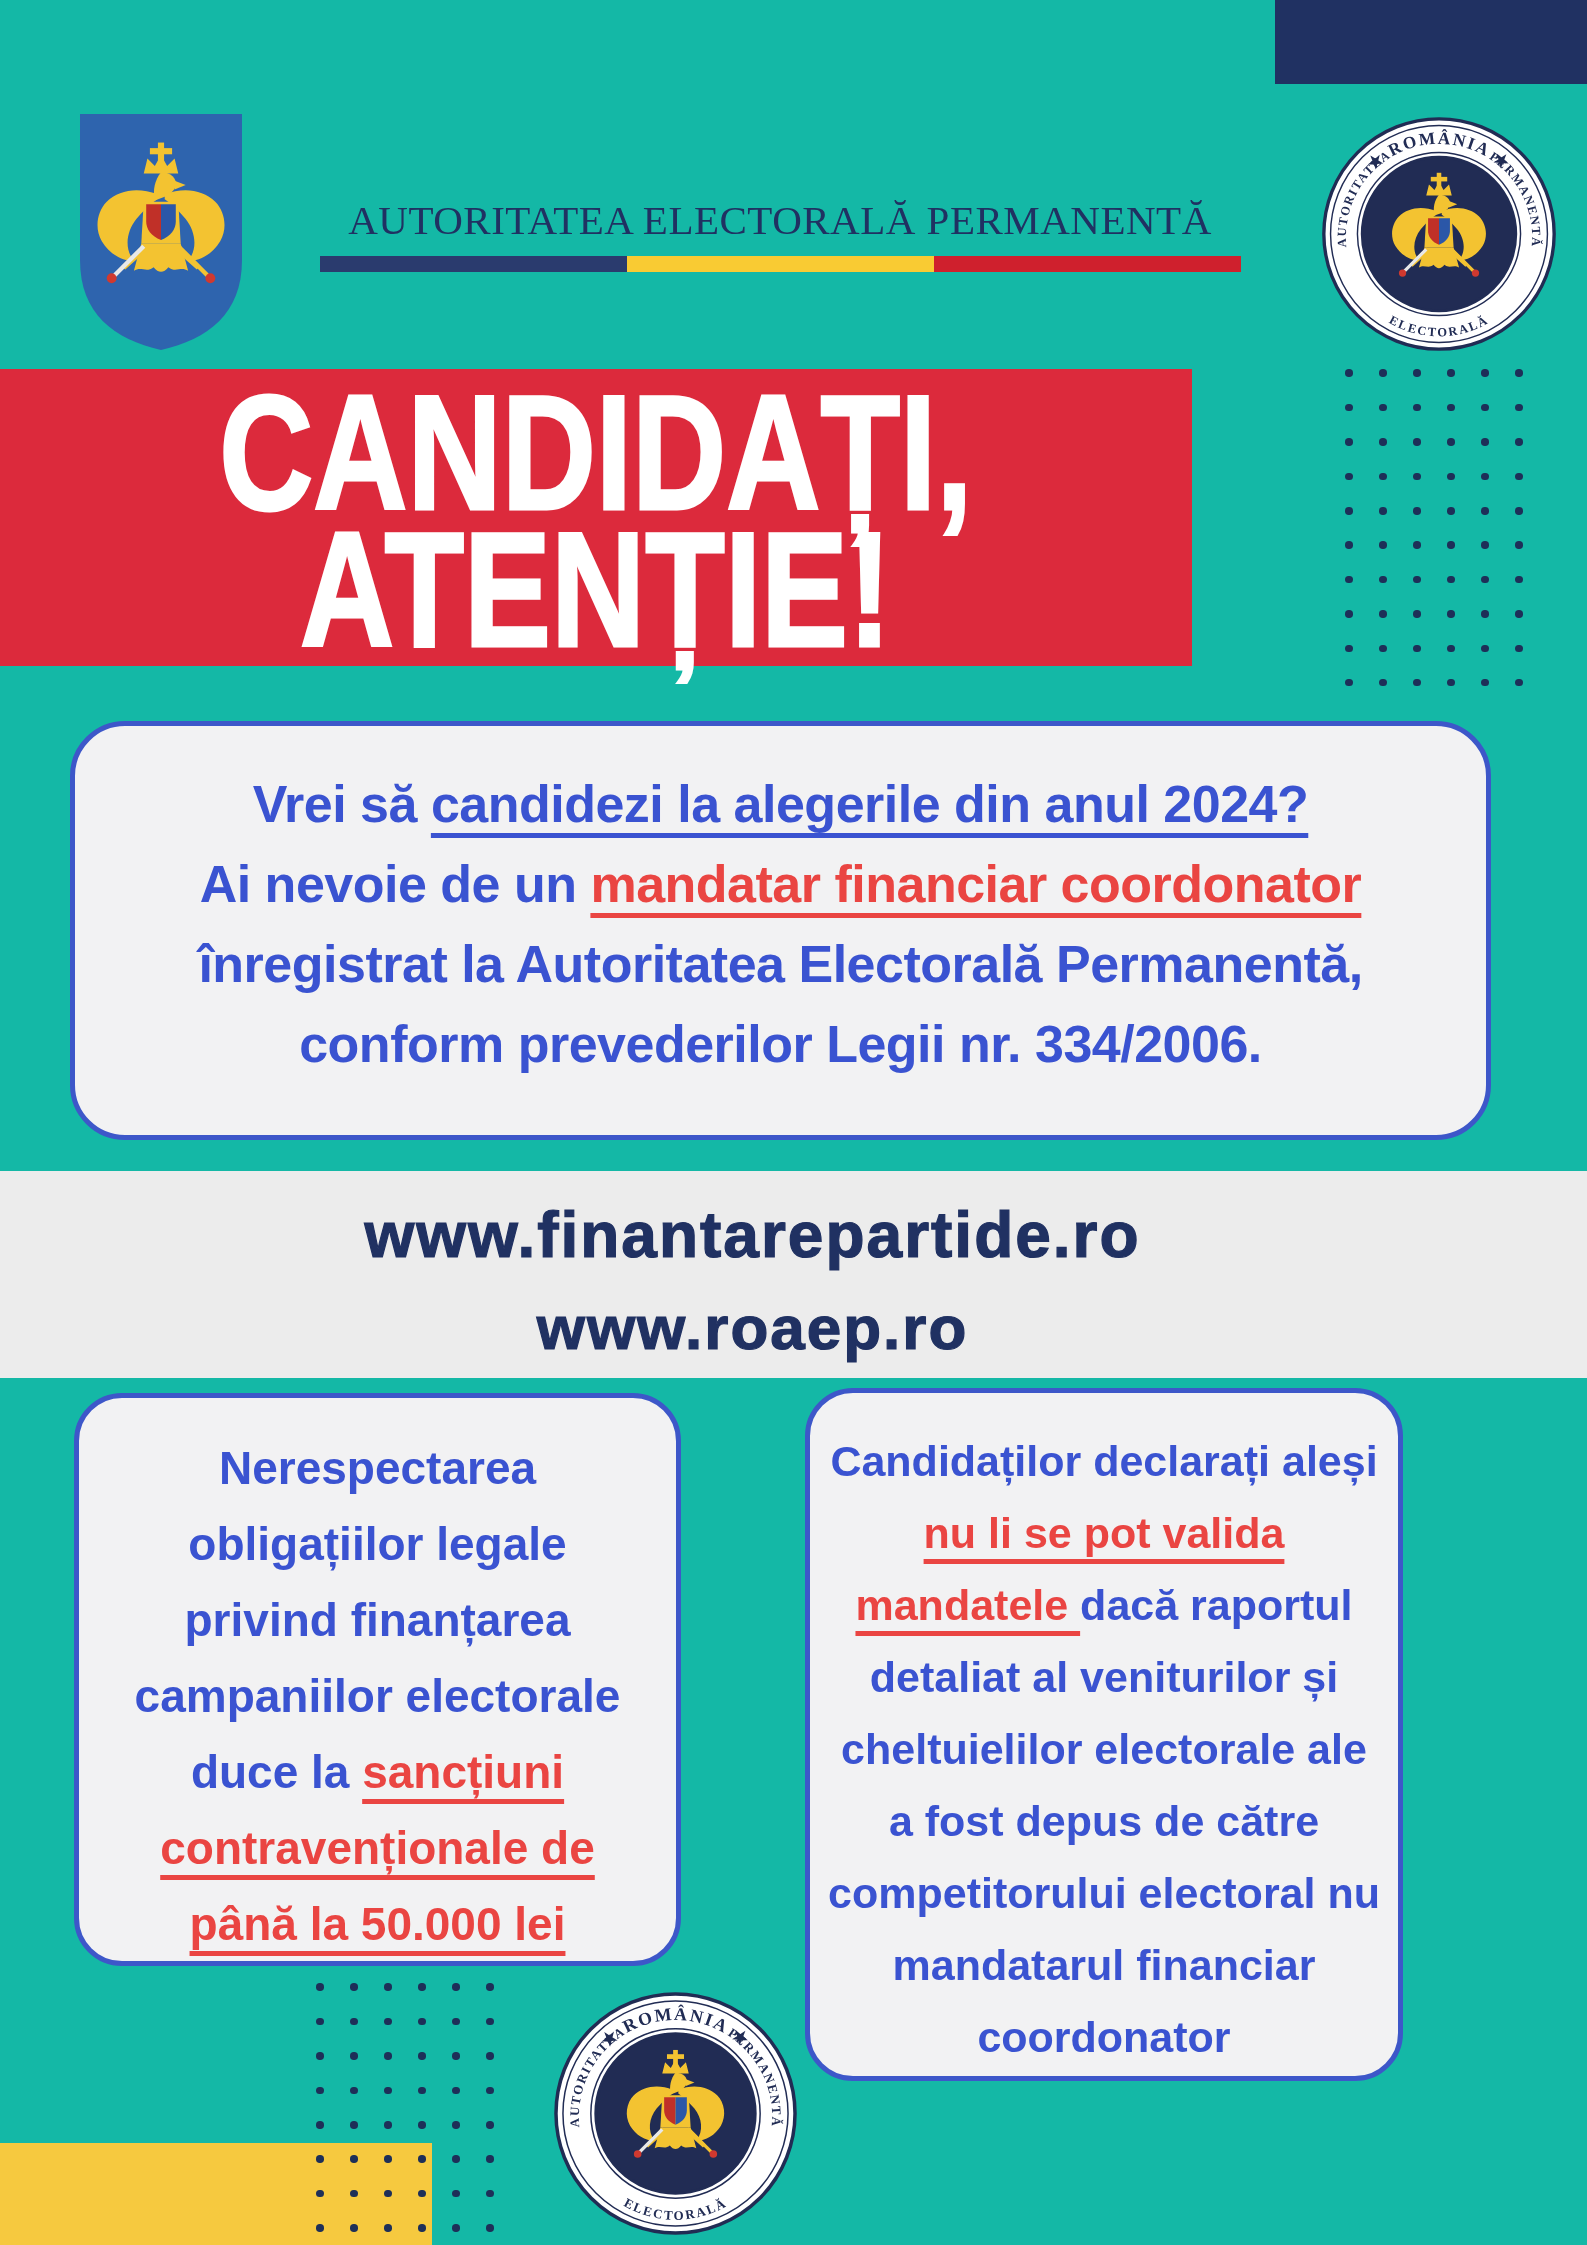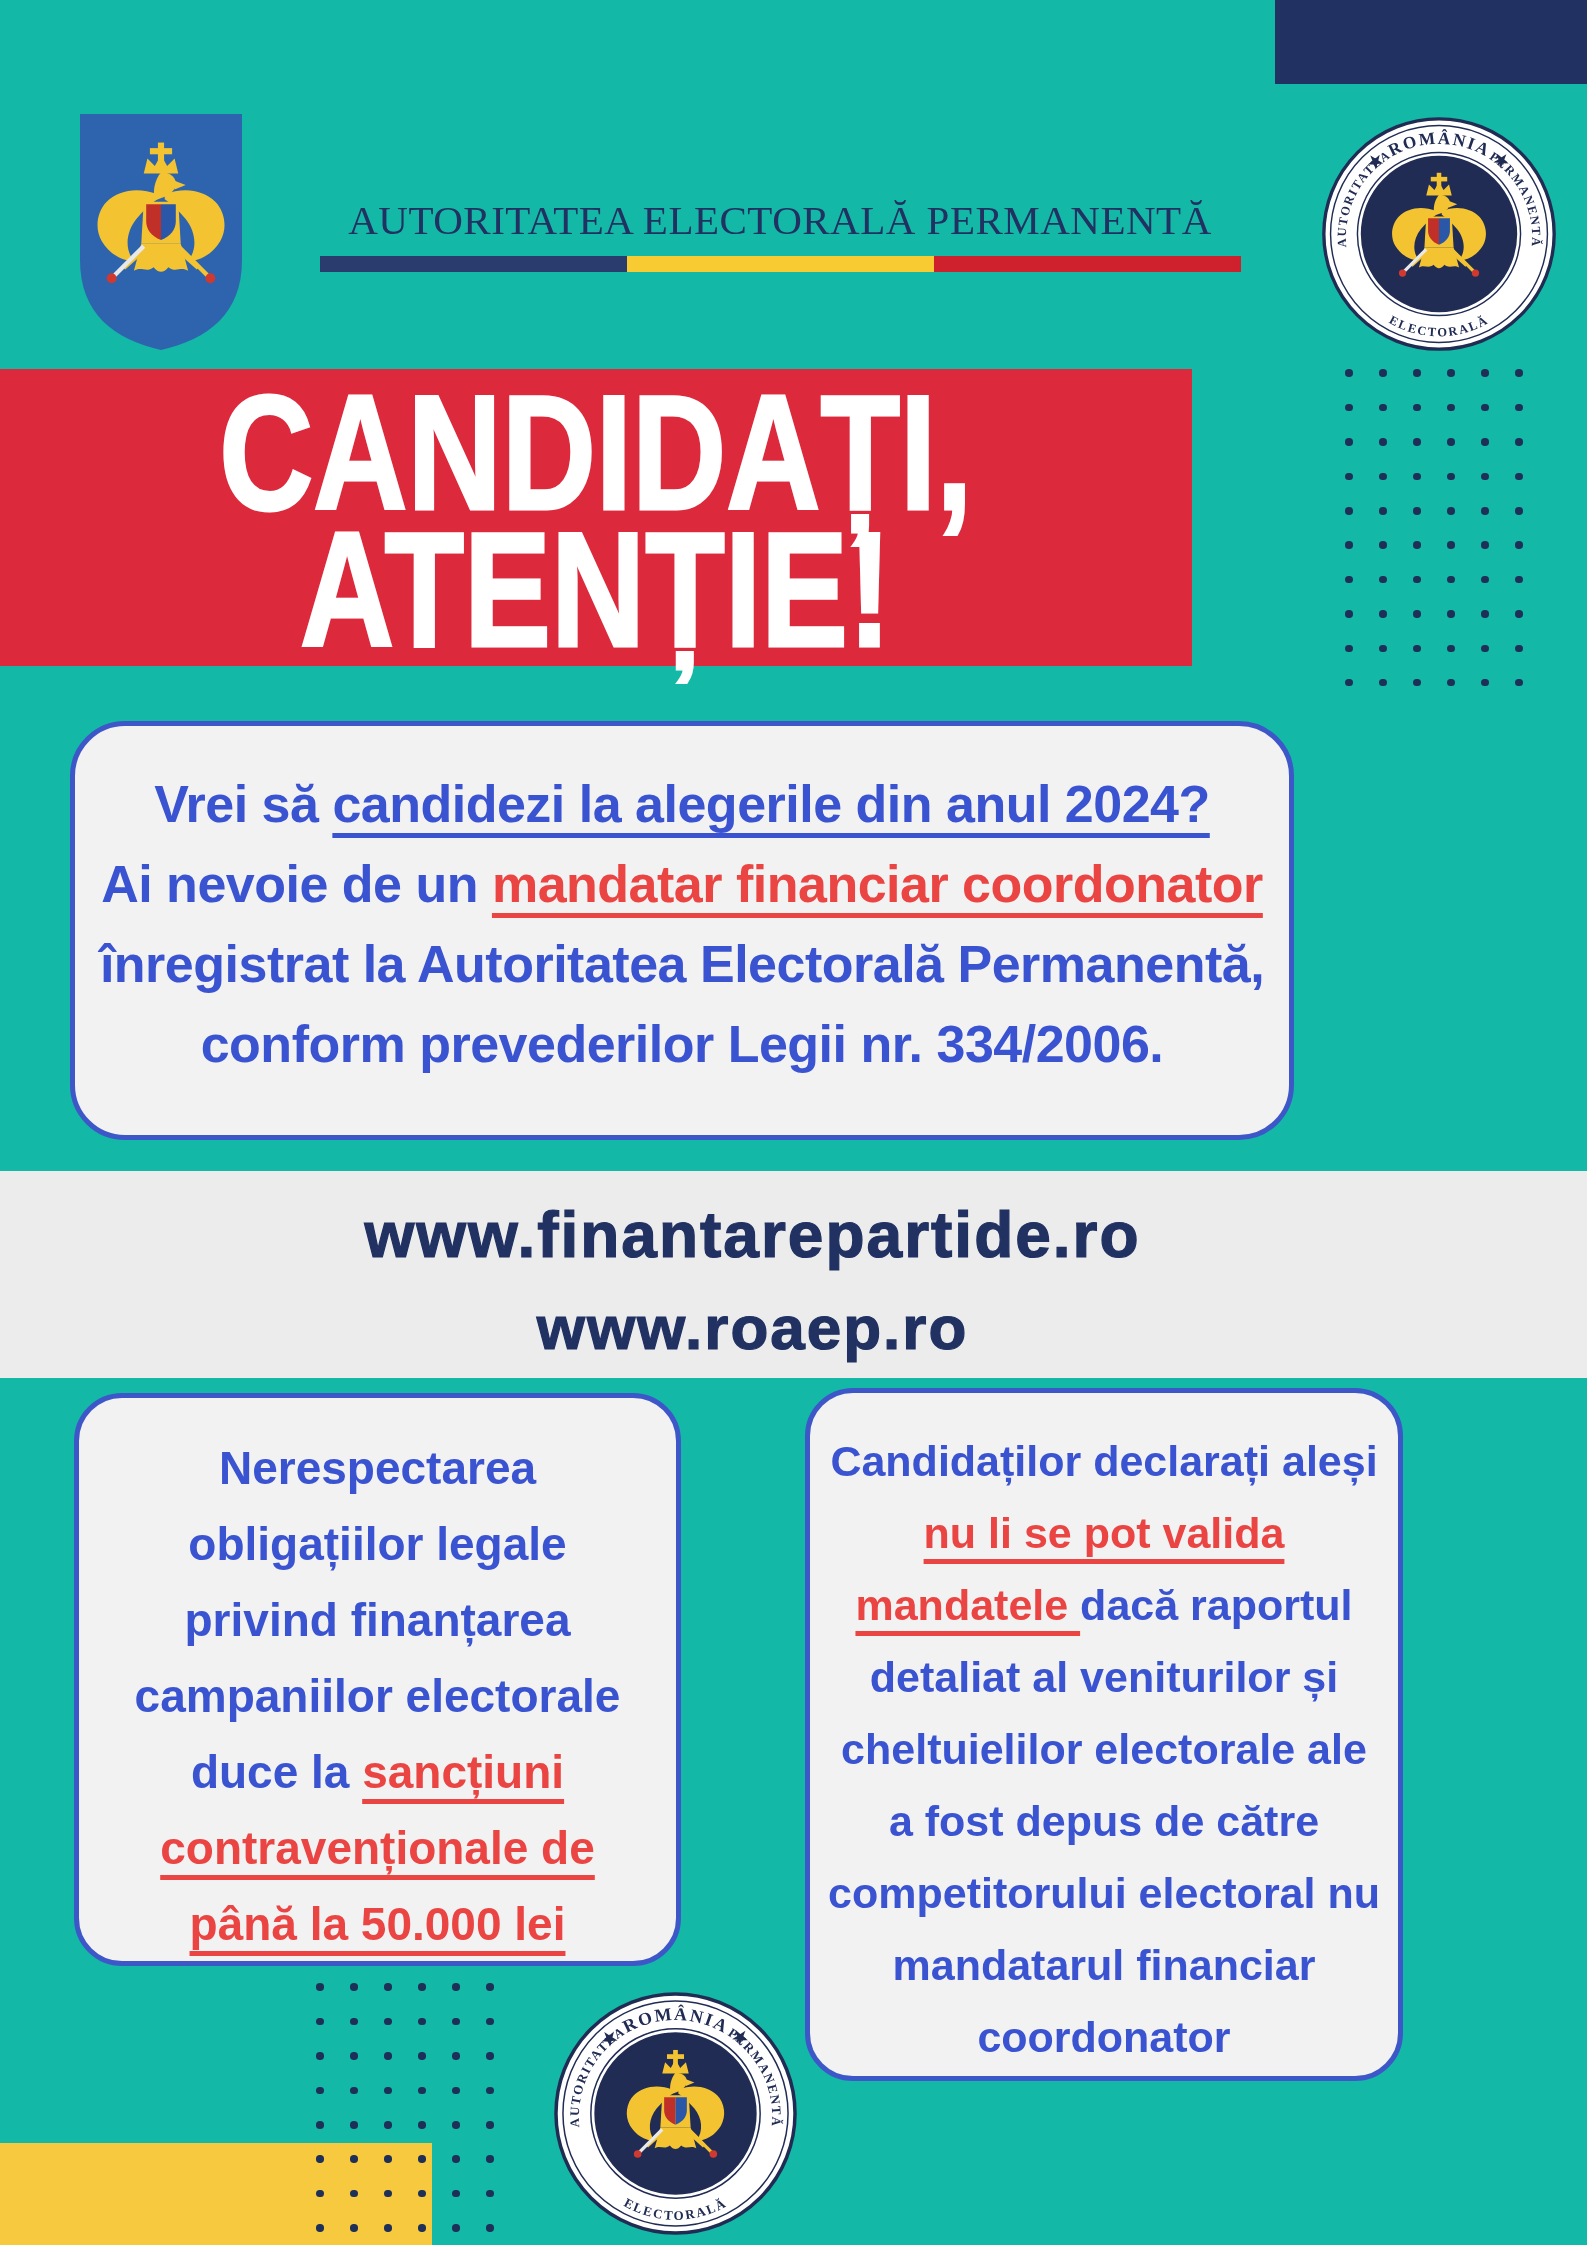--- a/index.html
+++ b/index.html
@@ -37,21 +37,21 @@
   .alert-banner .line{
     display:block; font-size:163px; font-weight:800; line-height:137px;
     letter-spacing:0; transform:scaleX(.8); transform-origin:center;
     -webkit-text-stroke:3px #fff; white-space:nowrap;
   }
   
   .round-box{
     position:absolute; background:var(--box-bg);
     border:5px solid var(--box-border); border-radius:55px; box-sizing:border-box;
   }
-  .intro-box{left:70px; top:721px; width:1224px; height:419px;}
+  .intro-box{left:70px; top:721px; width:1421px; height:419px;}
   .intro-box .box-text{padding-top:38px; font-size:52px; font-weight:700; letter-spacing:-.5px;}
   .intro-box .rich-line{line-height:80px;}
   .sanctions-box{left:74px; top:1393px; width:607px; height:573px; border-radius:48px;}
   .sanctions-box .box-text{padding-top:32px; font-size:46px; font-weight:700;}
   .sanctions-box .rich-line{line-height:76px;}
   .mandates-box{left:805px; top:1388px; width:598px; height:693px; border-radius:48px;}
   .mandates-box .box-text{padding-top:32px; font-size:43px; font-weight:700;}
   .mandates-box .rich-line{line-height:72px;}
   .box-text{text-align:center;}
   .seg-blue{color:var(--blue-text);}

